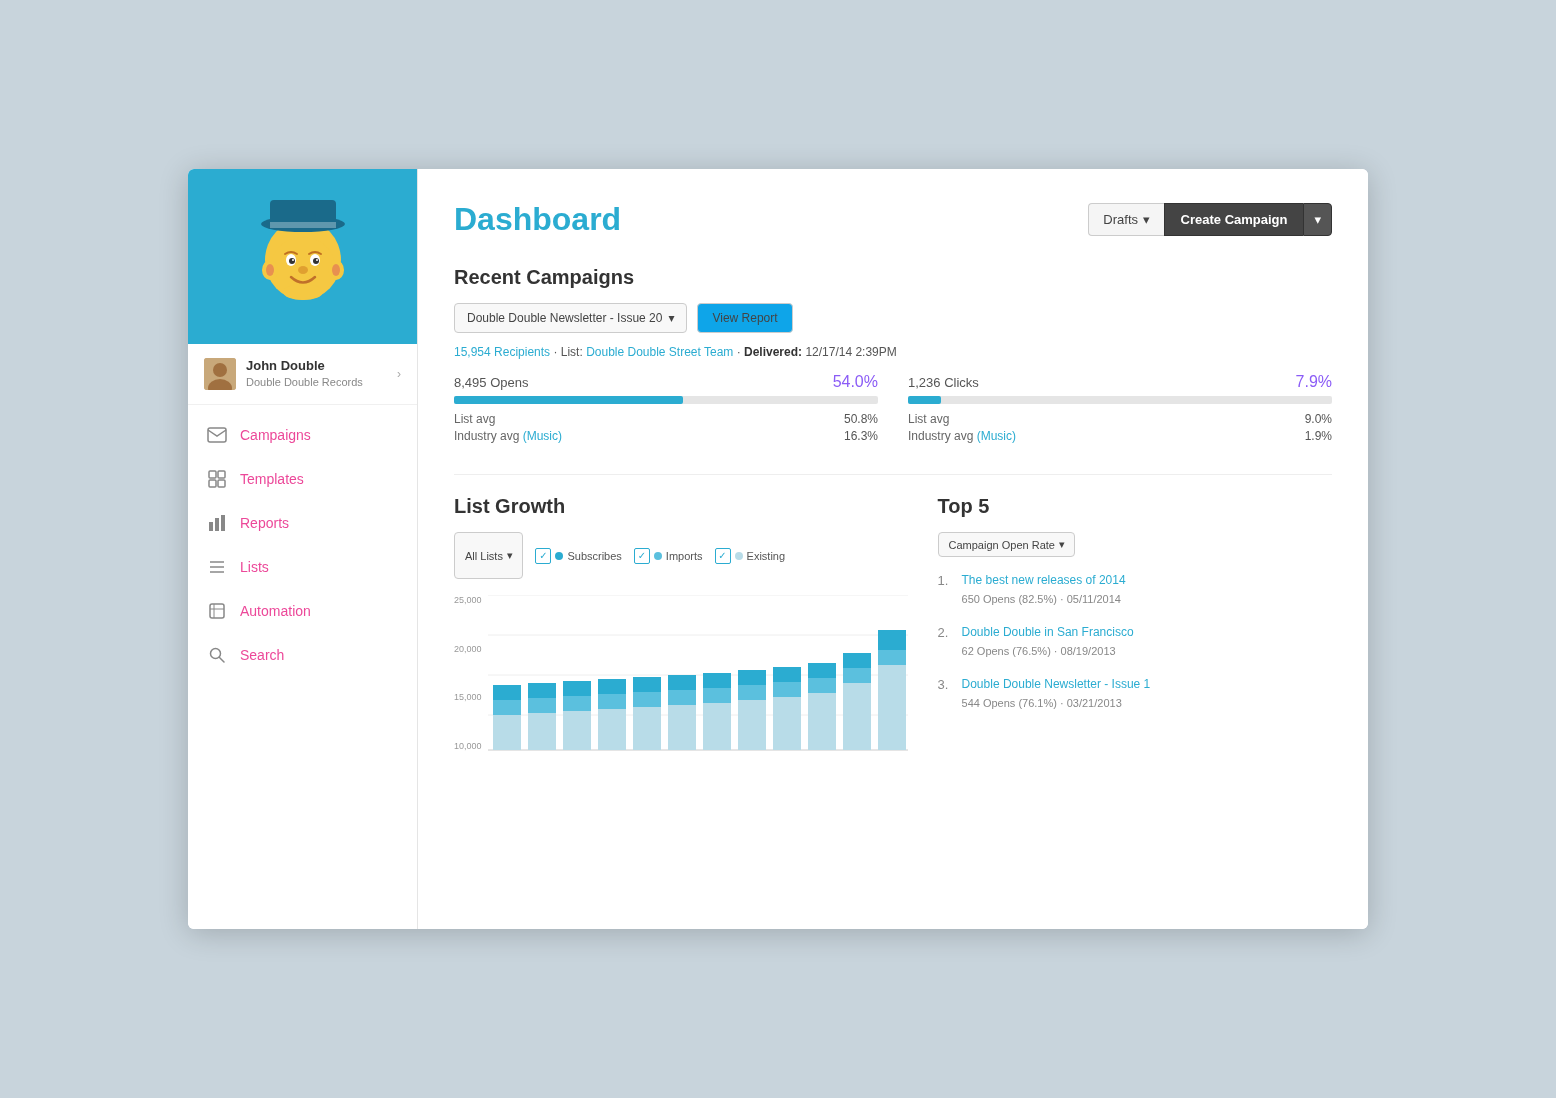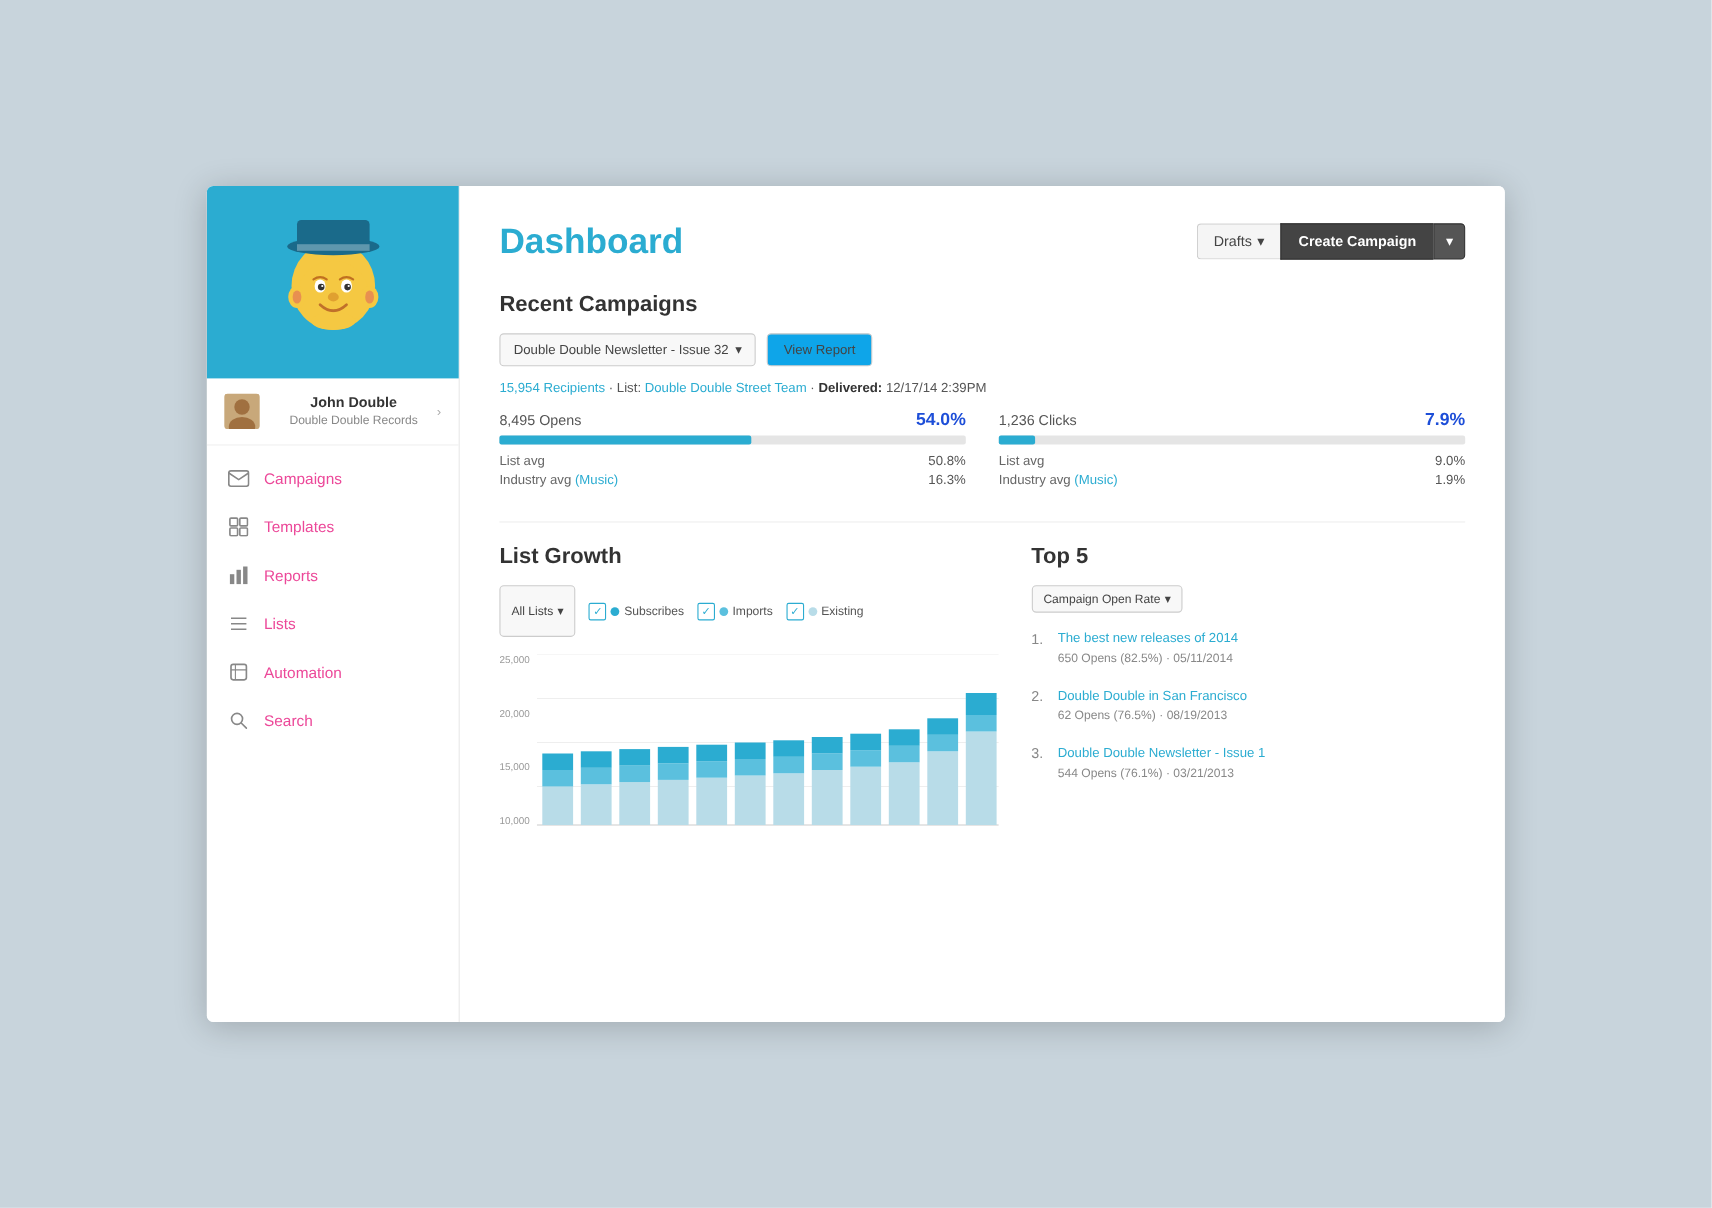--- a/index.html
+++ b/index.html
@@ -38,21 +38,20 @@
       justify-content: center;
       overflow: hidden;
     }
     
     .sidebar-user {
       display: flex;
       align-items: center;
       padding: 14px 16px;
       border-bottom: 1px solid #f0f0f0;
       cursor: pointer;
-      text-align: center;
     }
     .user-avatar {
       width: 32px;
       height: 32px;
       border-radius: 3px;
       background: #c8a87a;
       margin-right: 10px;
       overflow: hidden;
       flex-shrink: 0;
     }
@@ -206,21 +205,21 @@
       margin-bottom: 28px;
     }
     .stat-item { }
     .stat-header {
       display: flex;
       justify-content: space-between;
       align-items: baseline;
       margin-bottom: 5px;
     }
     .stat-label { font-size: 13px; color: #555; }
-    .stat-pct { font-size: 16px; font-weight: 700; color: #1d4ed8; }
+    .stat-pct { font-size: 16px; font-weight: 400; color: #8b5cf6; }
     .stat-bar-bg {
       height: 8px;
       background: #e5e5e5;
       border-radius: 2px;
       margin-bottom: 8px;
     }
     .stat-bar-fill {
       height: 8px;
       background: #2bacd1;
       border-radius: 2px;
@@ -479,21 +478,21 @@
         </button>
         <button class="btn-create">Create Campaign</button>
         <button class="btn-create-arrow">▾</button>
       </div>
     </div>
 
     <div>
       <h2 class="section-title">Recent Campaigns</h2>
       <div class="campaign-bar">
         <button class="btn-campaign-select">
-          <span>Double Double Newsletter - Issue 32</span>
+          <span>Double Double Newsletter - Issue 20</span>
           <span>▾</span>
         </button>
         <button class="btn-view-report">View Report</button>
       </div>
       <div class="campaign-meta">
         <a>15,954 Recipients</a>
         <span> · </span>
         <span>List:</span>
         <a>Double Double Street Team</a>
         <span> · </span>

